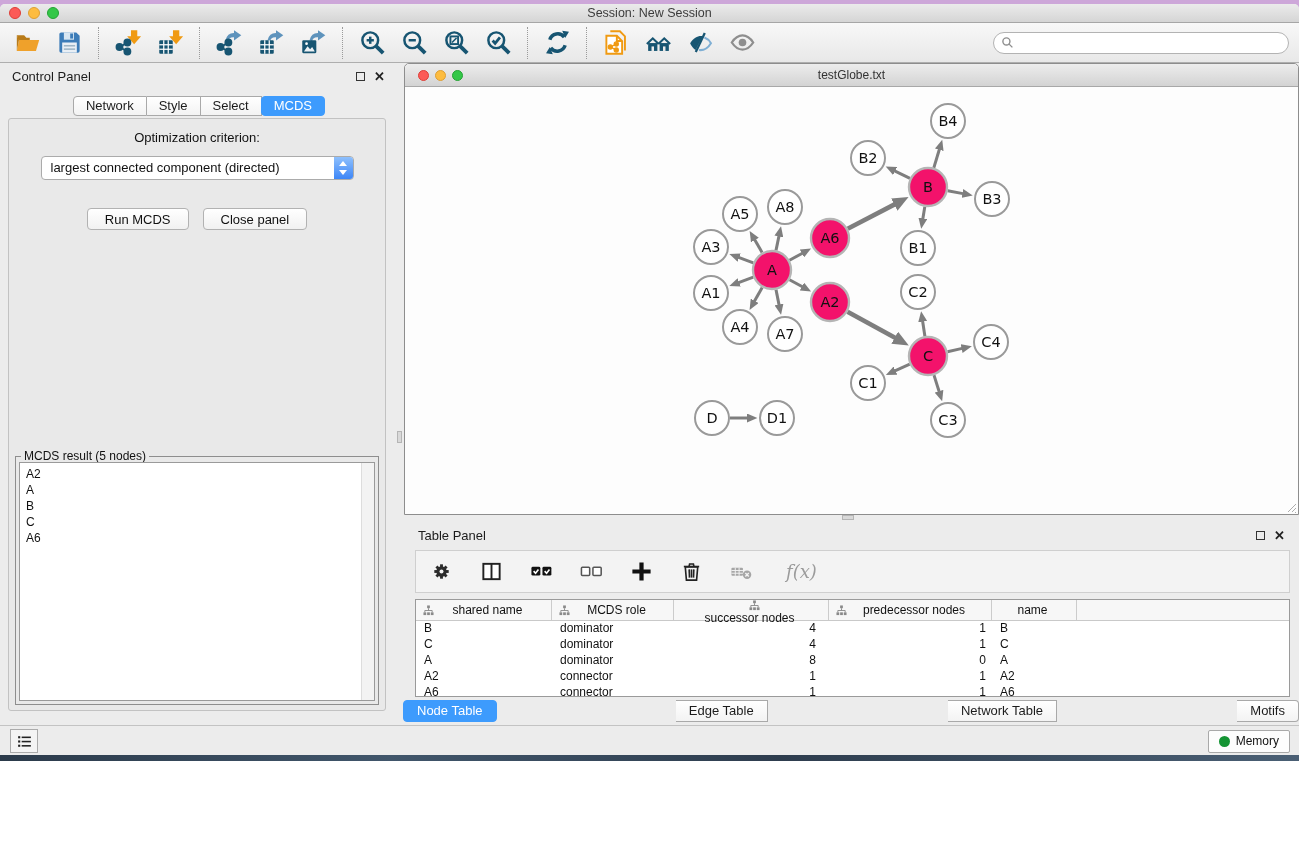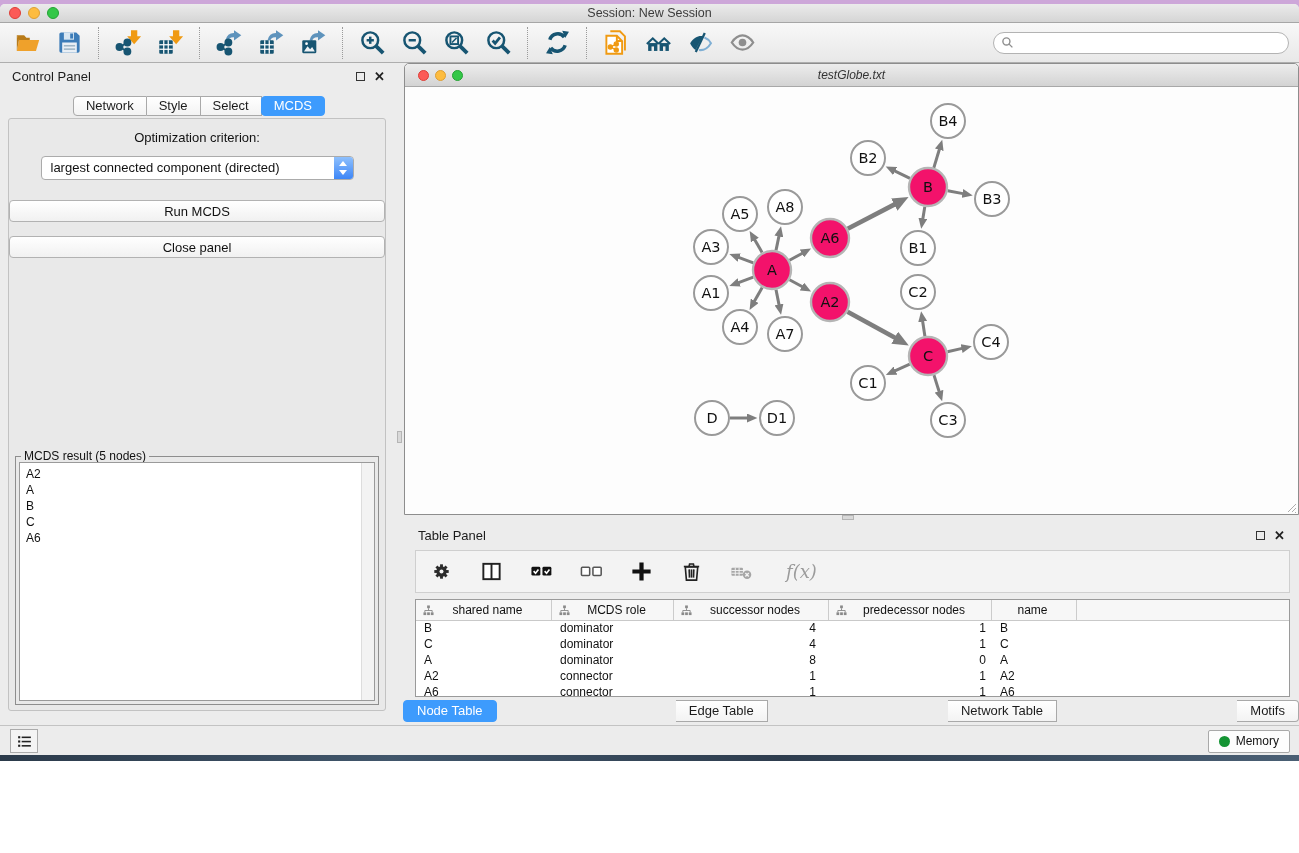--- a/index.html
+++ b/index.html
@@ -57,38 +57,38 @@
   .opt-label { text-align:center; margin-top:11px; font-size:13px; color:#111; }
   .opt-select { position:relative; margin:11px auto 0; width:313px; height:24px; background:#fff;
     border:1px solid #ababab; border-radius:4px; font-size:13px; color:#111; line-height:22px;
     padding-left:9px; cursor:pointer; }
   .stepper { position:absolute; right:0; top:0; bottom:0; width:19px;
     background:linear-gradient(#8ec0fd,#3d86f7); border-radius:0 3px 3px 0; }
   .stepper .up, .stepper .dn { position:absolute; left:50%; transform:translateX(-50%);
     width:0; height:0; border-left:4px solid transparent; border-right:4px solid transparent; }
   .stepper .up { top:4px; border-bottom:5px solid #fff; }
   .stepper .dn { bottom:4px; border-top:5px solid #fff; }
-  .cp-buttons { display:flex; justify-content:center; gap:14px; margin-top:20px;flex-direction:column; }
+  .cp-buttons { display:flex; justify-content:center; gap:14px; margin-top:28px; }
   .push-btn { height:22px; padding:0 17px; background:linear-gradient(#ffffff,#f1f1f1);
     border:1px solid #b2b2b2; border-radius:4px; font-size:13px; color:#111; cursor:pointer;
     font-family:"Liberation Sans", sans-serif; }
   .result-fieldset { position:absolute; left:6px; right:6px; top:337px; bottom:5px;
     border:1px solid #8e8e8e; }
   .result-legend { position:absolute; top:-8px; left:5px; background:#e9e9e9; font-size:12px;
     color:#111; padding:0 3px; }
   .result-list { position:absolute; left:3px; right:3px; top:5px; bottom:3px; background:#fff;
     border:1px solid #9a9a9a; font-size:12px; color:#111; padding:3px 0 0 6px; line-height:16px; overflow:hidden;}
   .result-scroll { position:absolute; right:0; top:0; bottom:0; width:13px; background:#f3f3f3; border-left:1px solid #ddd;}
   .list-item { height:16px; cursor:default; }
 
   
   .network-window { height:452px; flex:0 0 auto; border:1px solid #8d8d8d; border-radius:5px 5px 0 0;
     background:#fdfdfd; position:relative; overflow:hidden; }
   .nw-titlebar { height:23px; background:linear-gradient(#ededed,#d3d3d3); border-bottom:1px solid #a8a8a8;
-    border-radius:4px 4px 0 0; position:relative; display:flex; align-items:center;font-style:italic; }
+    border-radius:4px 4px 0 0; position:relative; display:flex; align-items:center; }
   .nw-titlebar .lights { margin-left:13px; gap:6px; }
   .nw-titlebar .light { width:11px; height:11px; }
   .nw-title { position:absolute; left:0; right:0; text-align:center; font-size:12px; color:#333; }
   .nw-canvas { position:absolute; top:24px; left:0; right:0; bottom:0; }
   .nw-grip { position:absolute; right:1px; bottom:1px; width:13px; height:13px; opacity:.8; }
   .h-divider { height:7px; flex:0 0 auto; position:relative; }
   .grip-h { position:absolute; top:0px; left:438px; width:12px; height:5px; background:#d9d9d9; border:1px solid #b5b5b5; }
 
   
   .table-panel { flex:1; position:relative; min-height:0; }
@@ -604,21 +604,21 @@
                     <g fill="#8a8a8a">
                       <rect x="4.5" y="0.5" width="3" height="3"></rect>
                       <rect x="0.5" y="8" width="3" height="3"></rect>
                       <rect x="4.5" y="8" width="3" height="3"></rect>
                       <rect x="8.5" y="8" width="3" height="3"></rect>
                     </g>
                     <path d="M6 3.5V6M2 8V6h8v2" stroke="#8a8a8a" fill="none" stroke-width="1"></path>
                   </svg>
                   <span class="th-label">MCDS role</span>
                 </div>
-                <div class="th-cell" style="width: 155px;">
+                <div class="th-cell" style="width: 155px; flex-direction: column;">
                   <svg viewBox="0 0 12 12">
                     <g fill="#8a8a8a">
                       <rect x="4.5" y="0.5" width="3" height="3"></rect>
                       <rect x="0.5" y="8" width="3" height="3"></rect>
                       <rect x="4.5" y="8" width="3" height="3"></rect>
                       <rect x="8.5" y="8" width="3" height="3"></rect>
                     </g>
                     <path d="M6 3.5V6M2 8V6h8v2" stroke="#8a8a8a" fill="none" stroke-width="1"></path>
                   </svg>
                   <span class="th-label">successor nodes</span>

